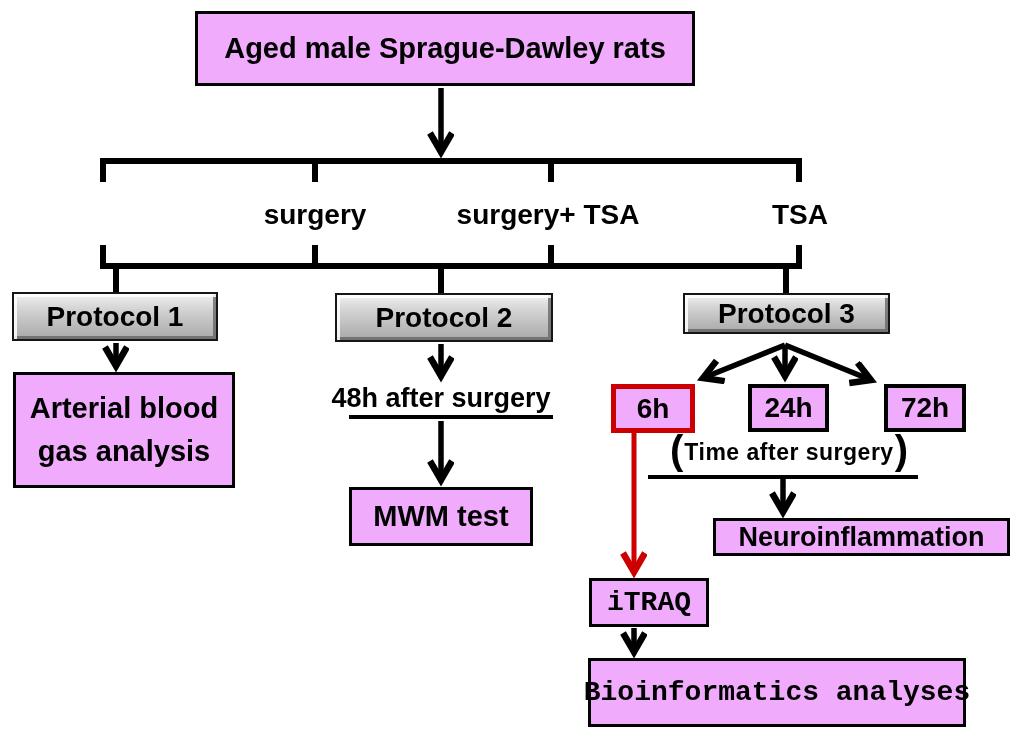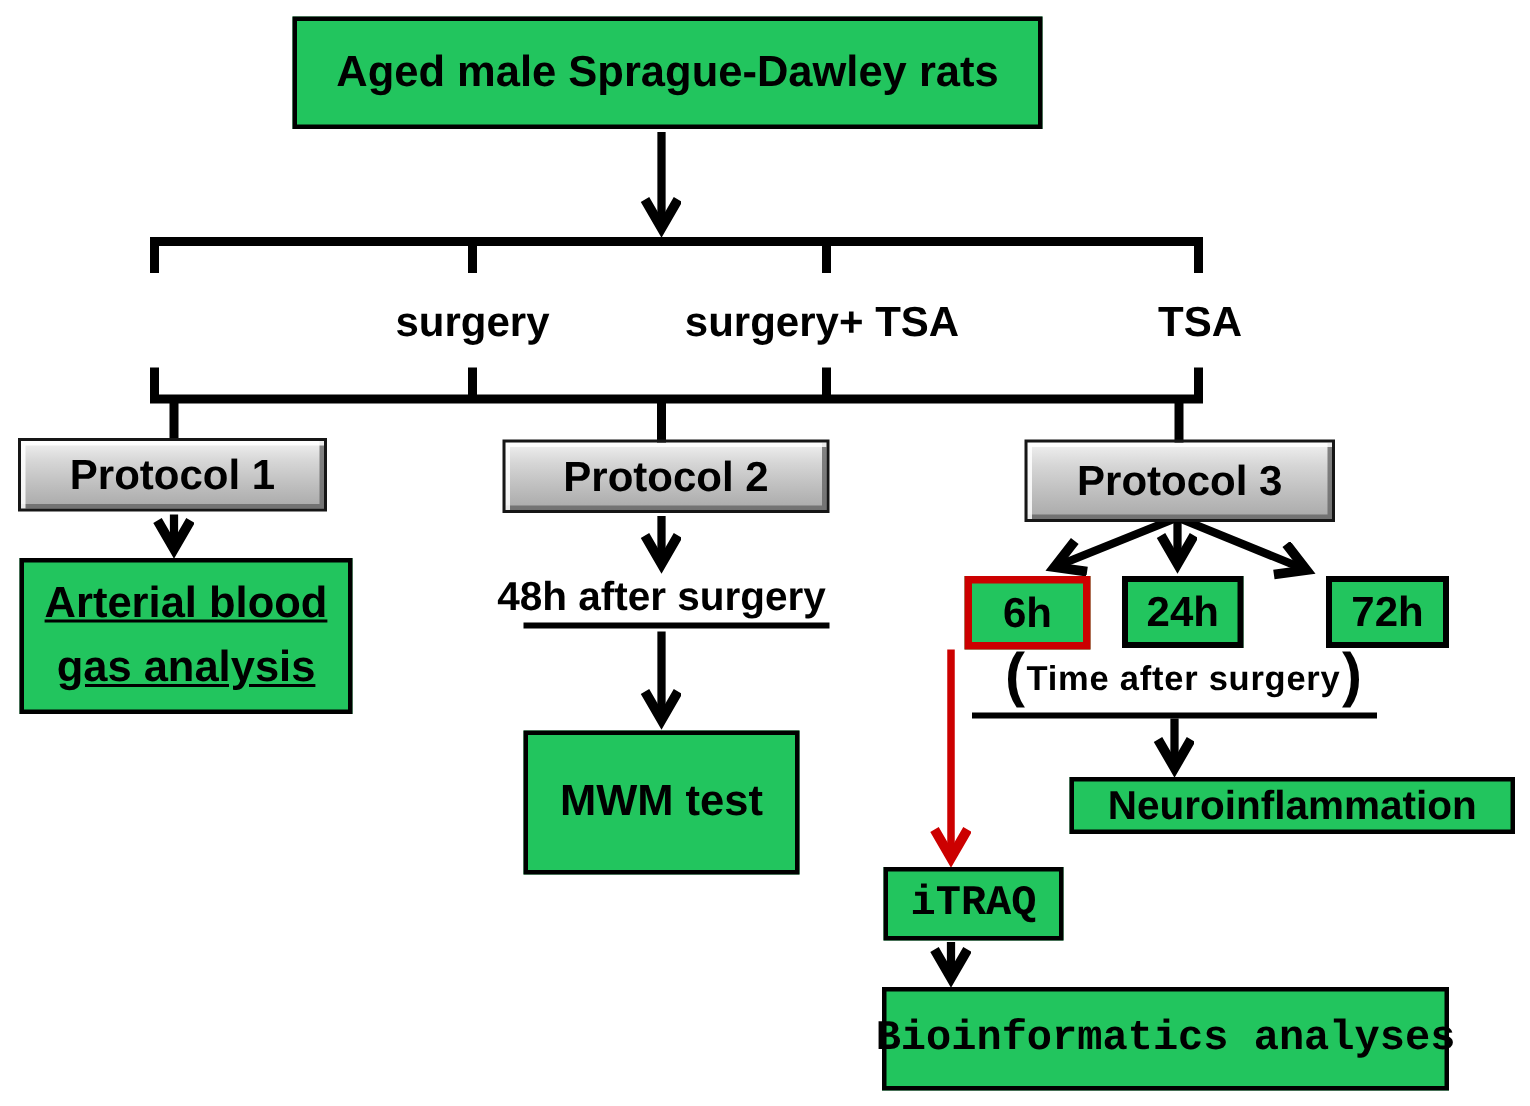--- a/index.html
+++ b/index.html
@@ -2,21 +2,21 @@
 <html style="--red: #cc0000;"><head>
 <meta charset="utf-8">
 <style>
   html,body{margin:0;padding:0;background:#fff;}
   .stage{
     position:relative;width:1020px;height:737px;background:#fff;overflow:hidden;
     font-family:"Liberation Sans","DejaVu Sans",sans-serif;color:#000;
   }
   .stage svg{position:absolute;left:0;top:0;z-index:1;}
   .node{
-    position:absolute;z-index:2;box-sizing:border-box;background:#22c55e;
+    position:absolute;z-index:2;box-sizing:border-box;background:#f0abfc;
     border:3px solid #000;display:flex;flex-direction:column;align-items:center;justify-content:center;
     font-weight:bold;text-align:center;line-height:1.35;white-space:nowrap;
   }
   .gray-btn{
     background:linear-gradient(180deg,#f1f1f1 0%,#d6d6d6 30%,#c2c2c2 60%,#a9a9a9 100%);
     border:2px solid #161616;
     box-shadow:inset 3px 3px 0 rgba(255,255,255,.85), inset -3px -3px 0 rgba(96,96,96,.75);
     font-size:28px;
   }
   .label{
@@ -85,37 +85,37 @@
   <div class="label branch" style="left:800px;top:215px;">
     <span>TSA</span>
   </div>
 
   <div class="node gray-btn" style="left:12px;top:292px;width:206px;height:49px;">
     <span>Protocol 1</span>
   </div>
   <div class="node gray-btn" style="left:335px;top:293px;width:218px;height:49px;">
     <span>Protocol 2</span>
   </div>
-  <div class="node gray-btn" style="left:683px;top:293px;width:207px;height:55px;">
+  <div class="node gray-btn" style="left:683px;top:293px;width:207px;height:41px;">
     <span>Protocol 3</span>
   </div>
 
-  <div class="node f29" style="left:13px;top:372px;width:222px;height:104px;line-height:1.5;text-decoration:underline;">
+  <div class="node f29" style="left:13px;top:372px;width:222px;height:116px;line-height:1.5;">
     <span>Arterial blood</span>
     <span>gas analysis</span>
   </div>
 
   <div class="label f27" style="left:441px;top:398px;">
     <span>48h after surgery</span>
   </div>
-  <div class="node f29" style="left:349px;top:487px;width:184px;height:96px;">
+  <div class="node f29" style="left:349px;top:487px;width:184px;height:59px;">
     <span>MWM test</span>
   </div>
 
-  <div class="node red-box" style="left:611px;top:384px;width:84px;height:49px;margin-left:32px;">
+  <div class="node red-box" style="left:611px;top:384px;width:84px;height:49px;">
     <span>6h</span>
   </div>
   <div class="node black-tp" style="left:748px;top:384px;width:81px;height:48px;">
     <span>24h</span>
   </div>
   <div class="node black-tp" style="left:884px;top:384px;width:82px;height:48px;">
     <span>72h</span>
   </div>
 
   <div class="label time-note" style="left:789px;top:452px;">

